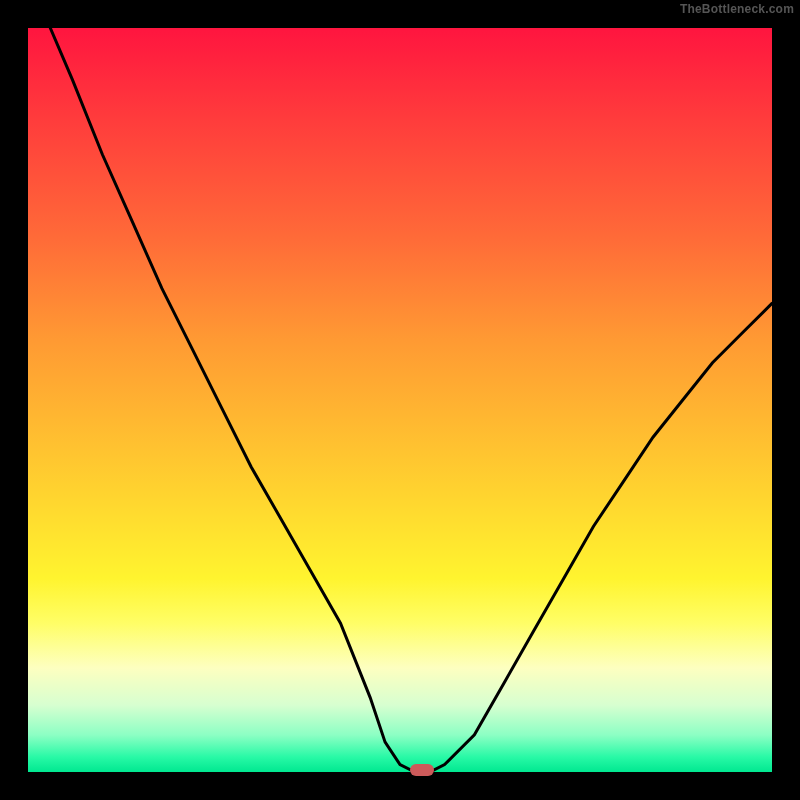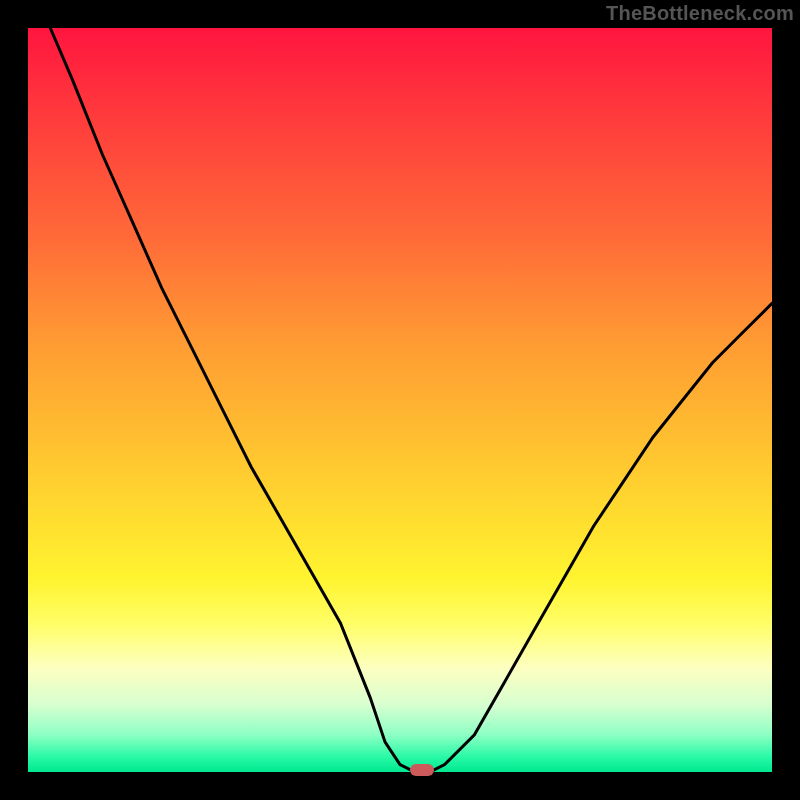--- a/index.html
+++ b/index.html
@@ -15,21 +15,21 @@
     position: relative;
     width: 800px;
     height: 800px;
     background: #000;
   }
   .attribution {
     position: absolute;
     top: 2px;
     right: 6px;
     color: #555;
-    font-size: 20px;
+    font-size: 12px;
     font-weight: 600;
     letter-spacing: 0.2px;
   }
   .plot {
     position: absolute;
     left: 28px;
     top: 28px;
     width: 744px;
     height: 744px;
     background: linear-gradient(to bottom,

